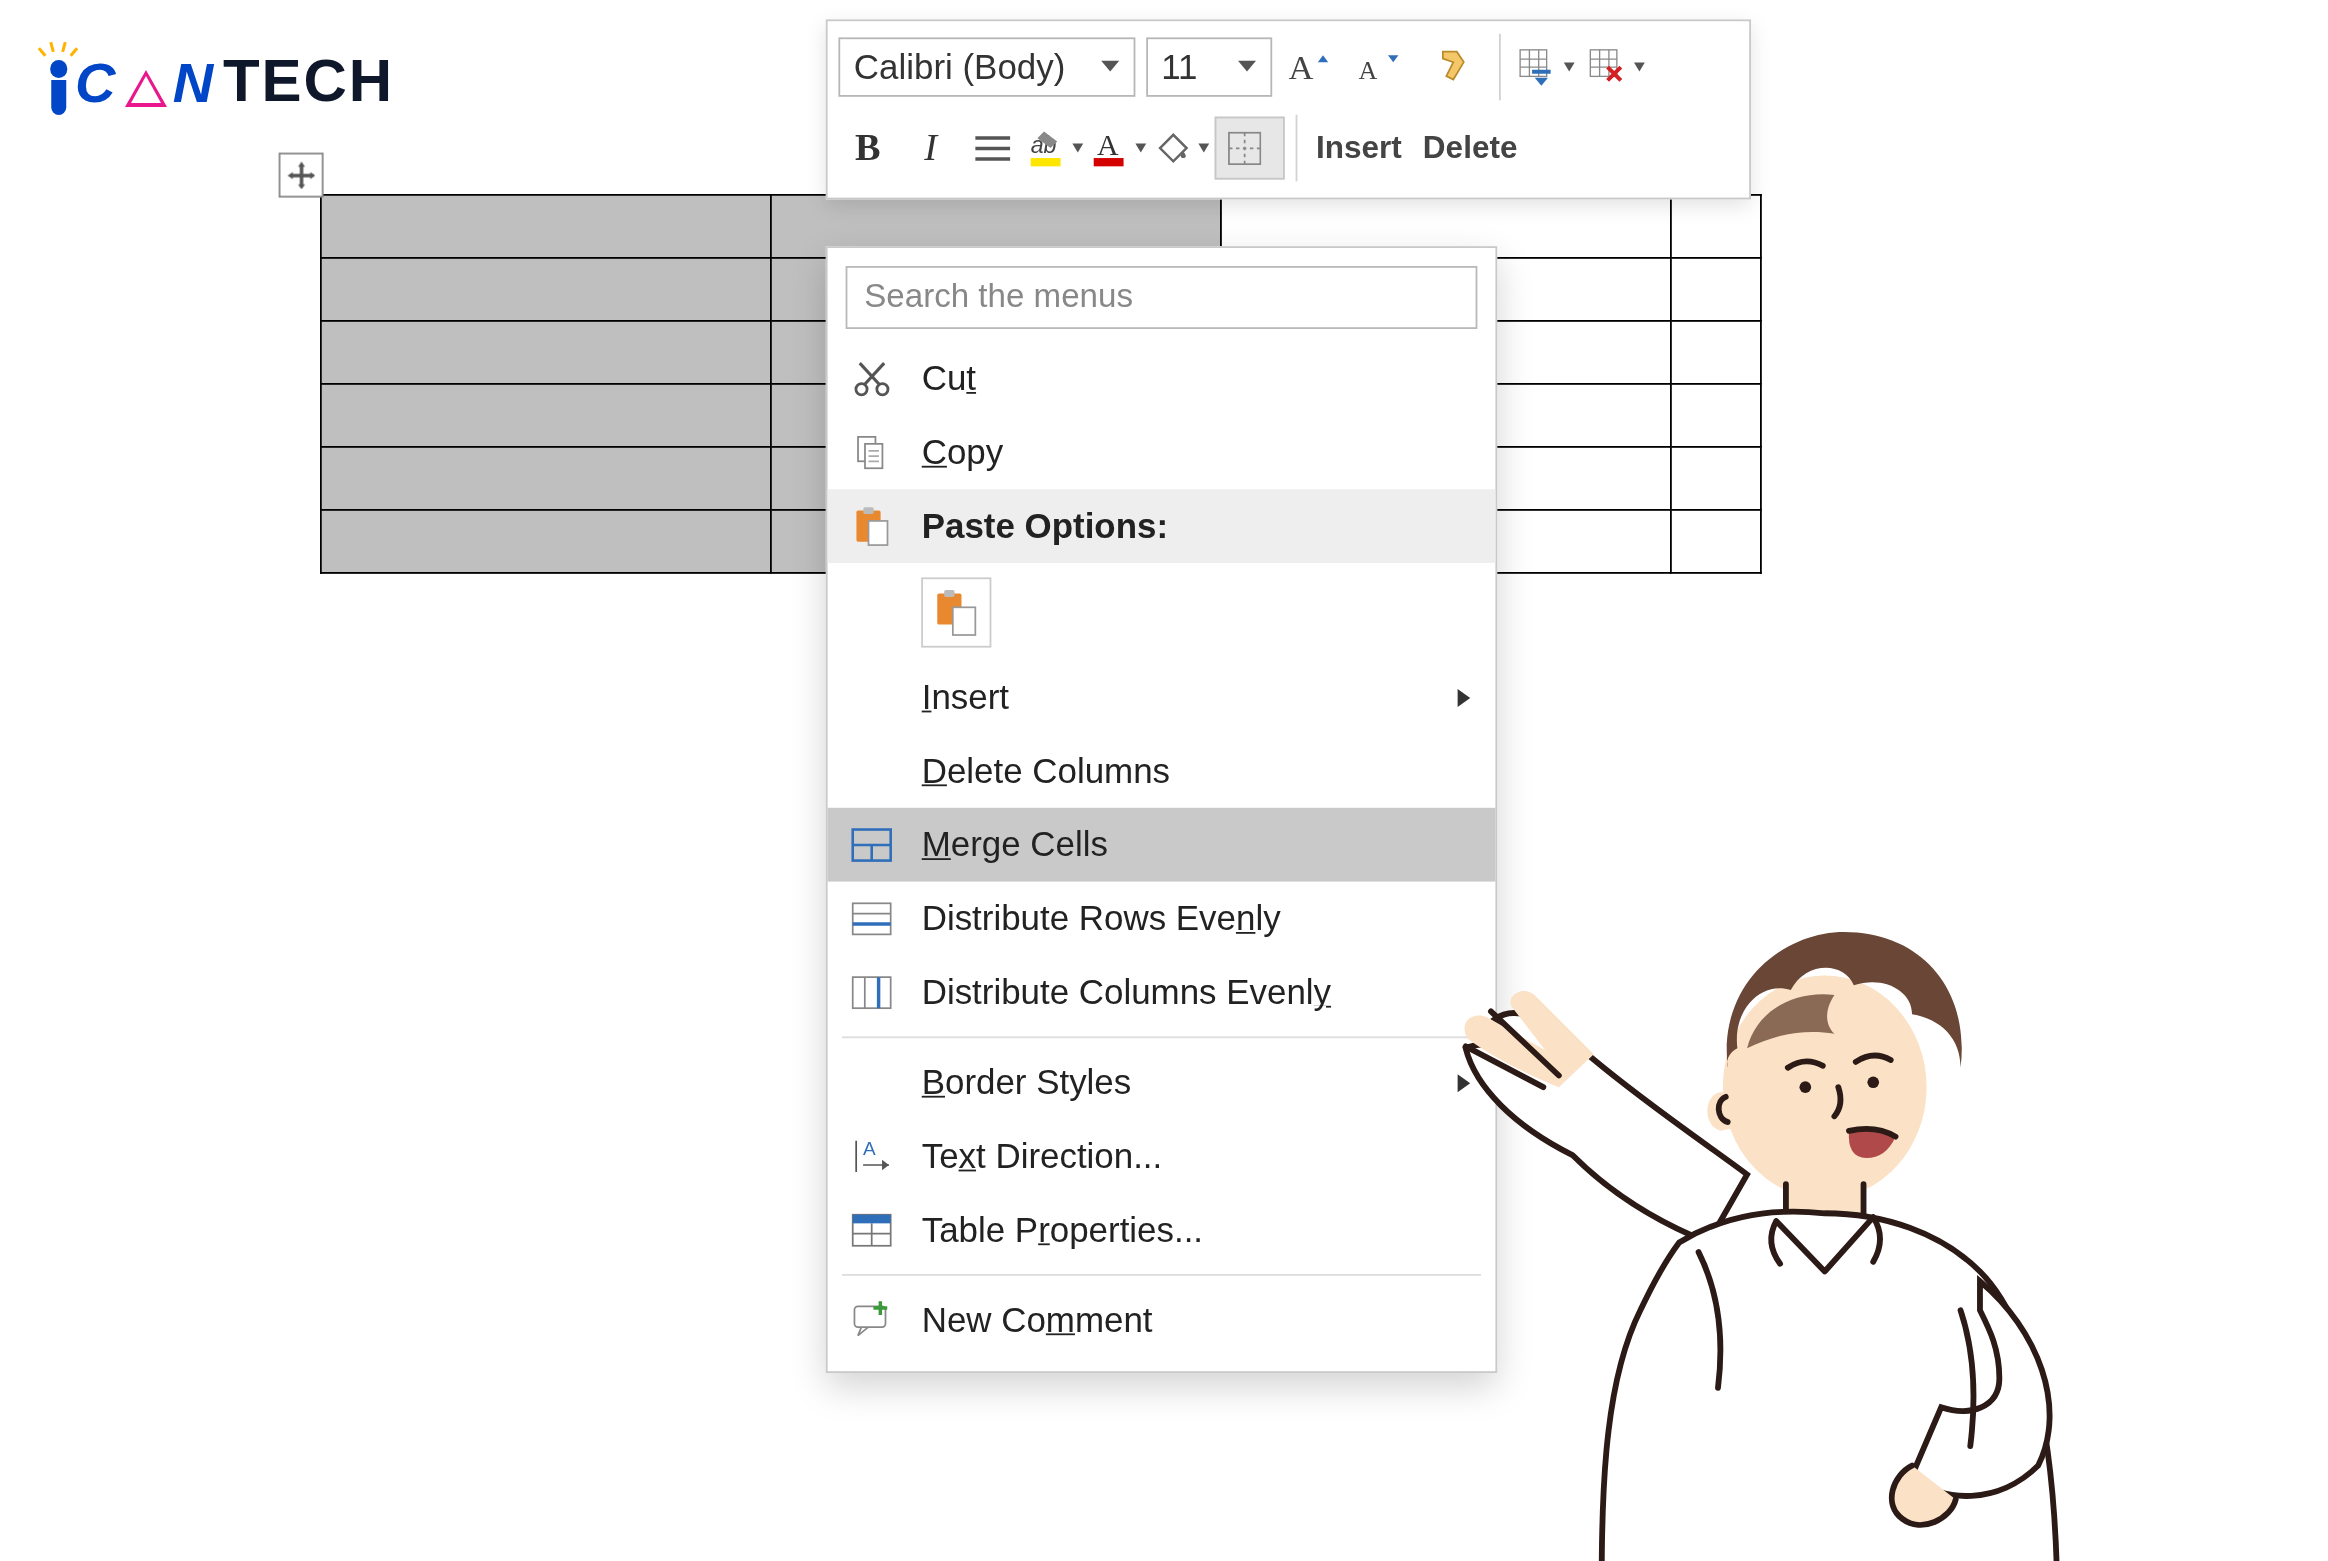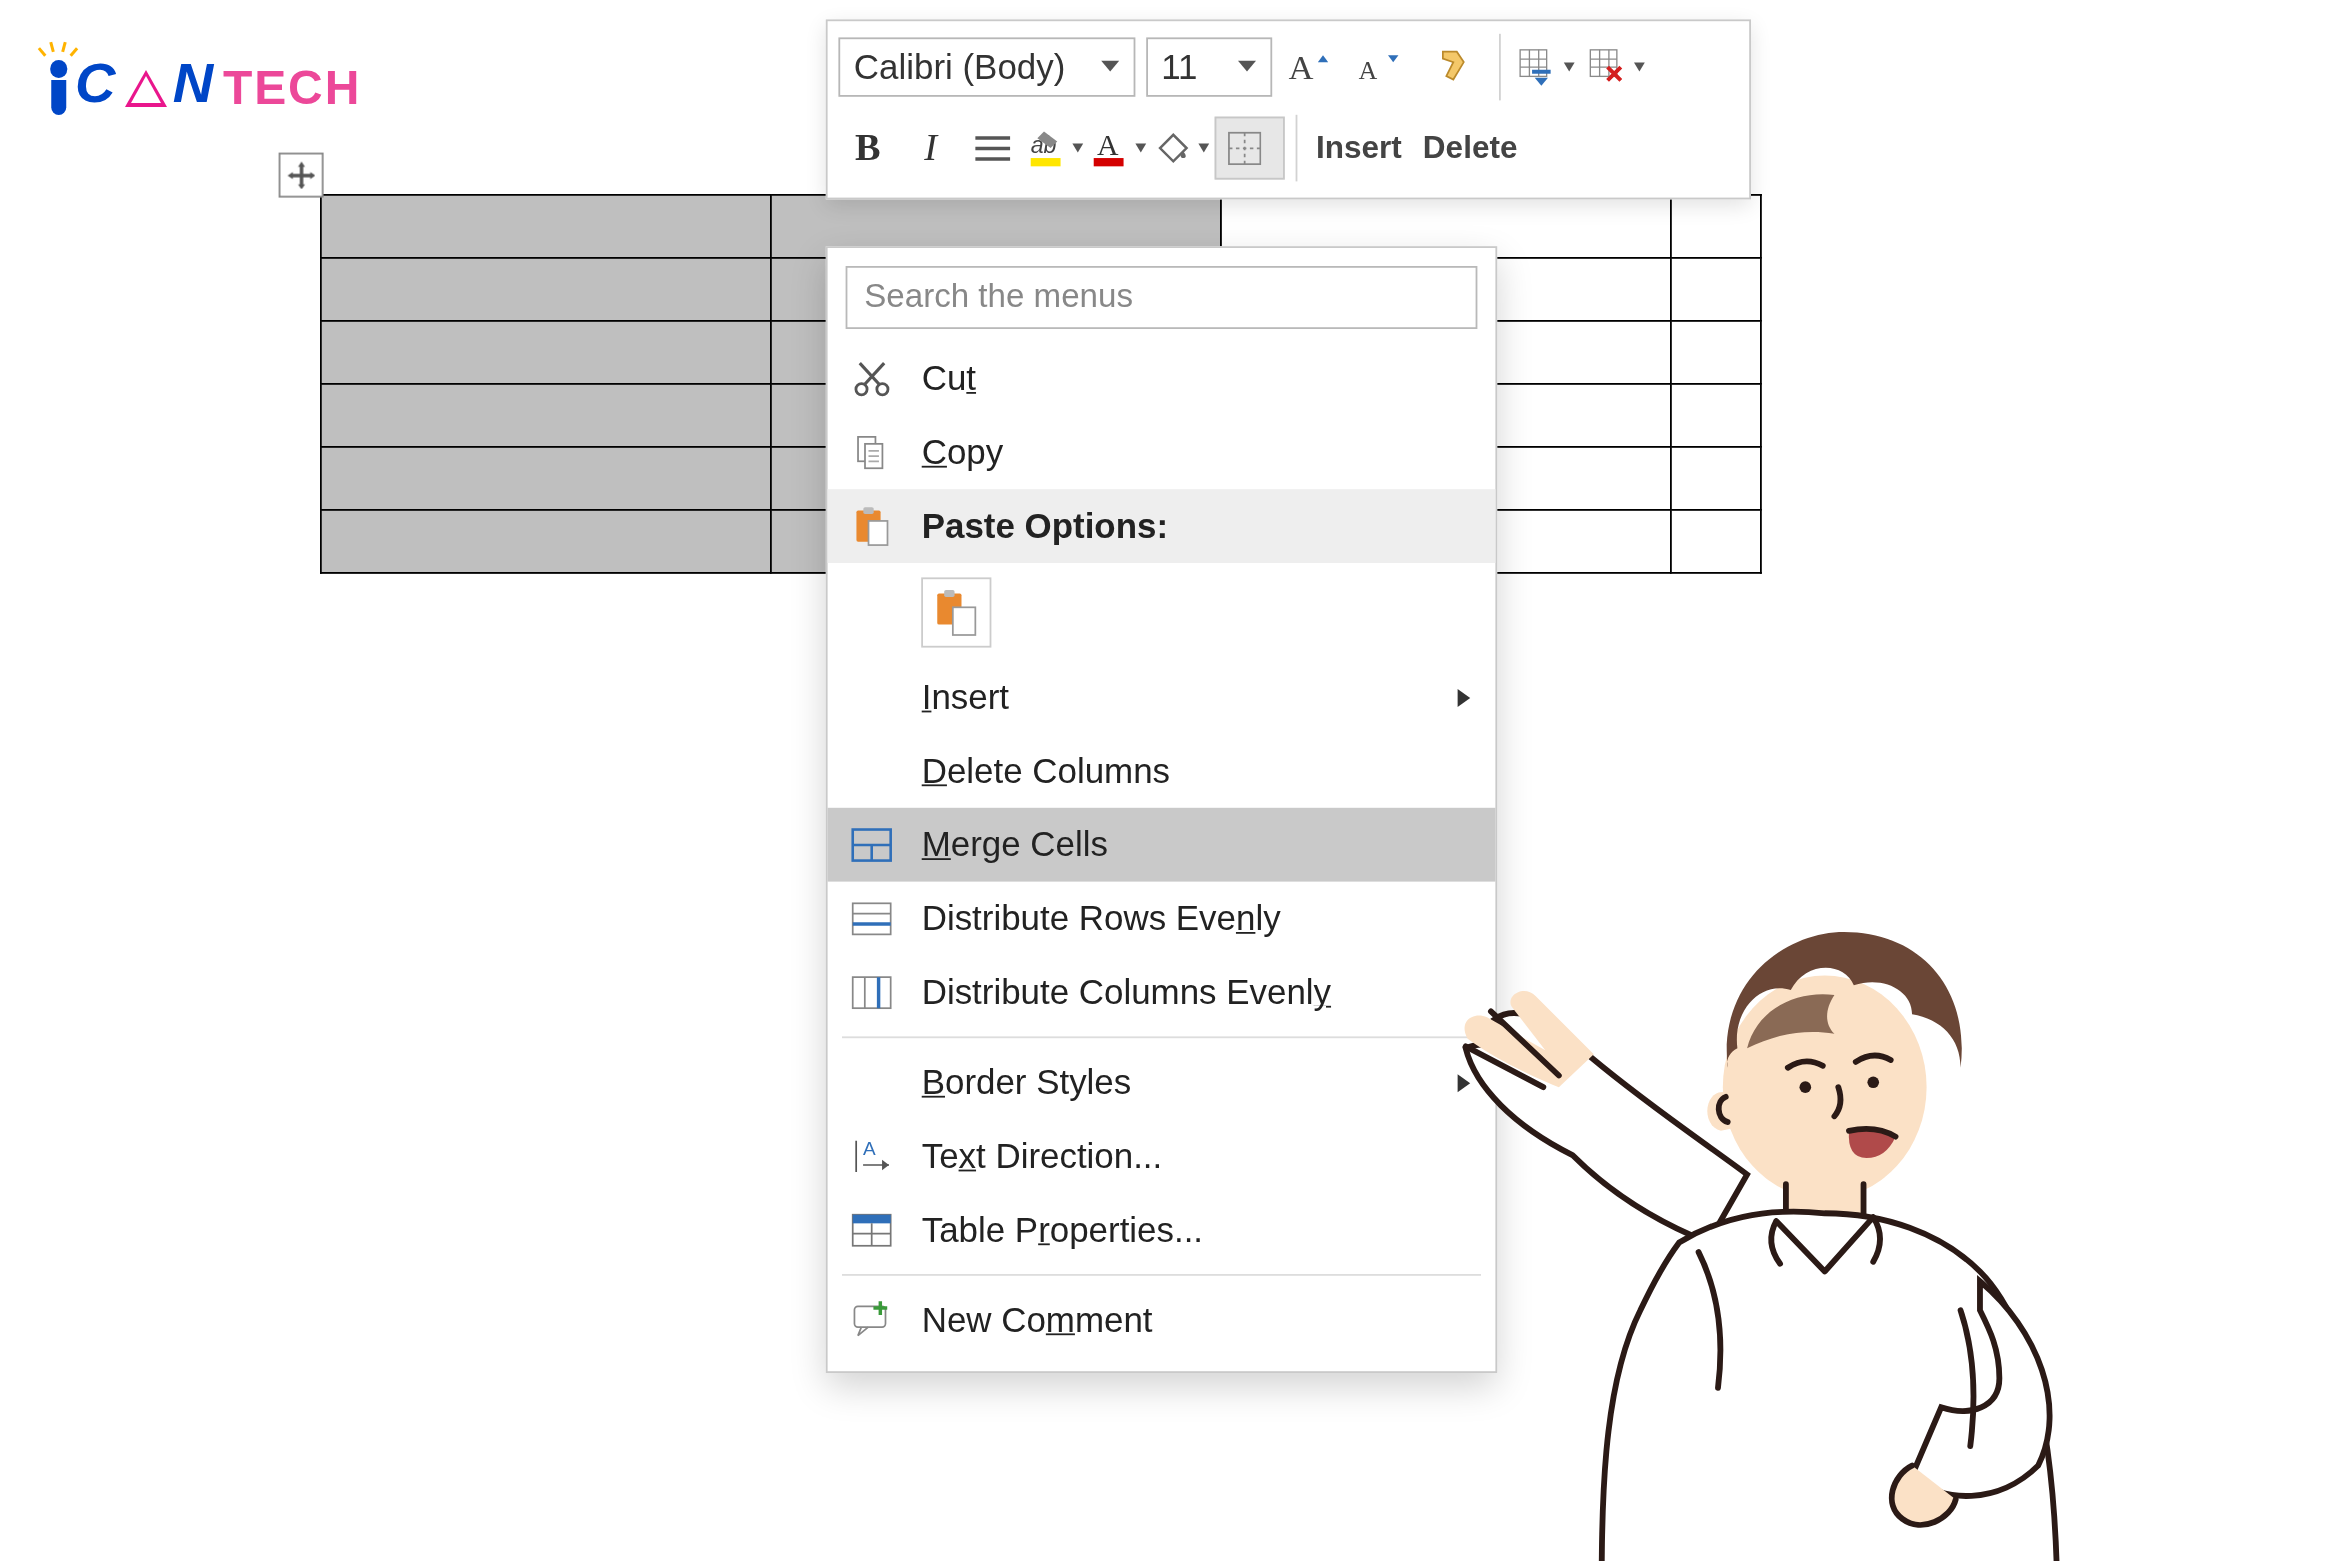--- a/index.html
+++ b/index.html
@@ -67,22 +67,22 @@
     border-right:21.3px solid transparent;
     border-bottom:37px solid #e9168c;
   }
   .logo-tri::after{
     content:""; position:absolute; left:-15.5px; top:5.8px;
     border-left:15.5px solid transparent;
     border-right:15.5px solid transparent;
     border-bottom:27px solid #fff;
   }
   .logo-tech {
-    font-size: 48px; font-weight: 900; letter-spacing:1.9px;
-    color:#ec4899;
+    font-size: 60px; font-weight: 900; letter-spacing:1.9px;
+    color:#0f172a;
   }
 
   
   .stage {
     position:absolute;
     top: 194px;
     left: 320px;
     transform-origin: top left;
     transform: scale(1.8);
   }

